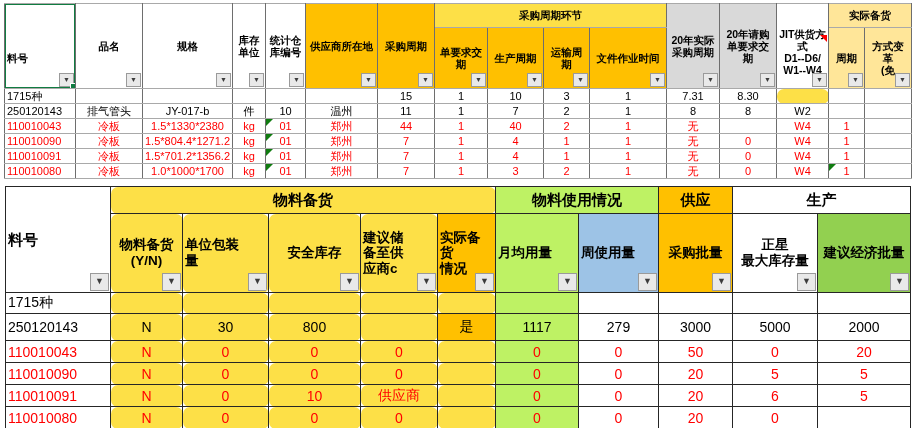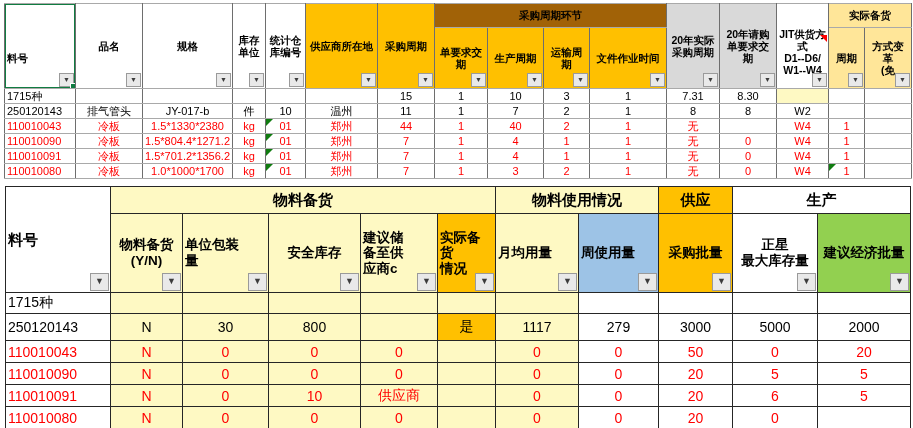--- a/index.html
+++ b/index.html
@@ -17,25 +17,25 @@
   .t1 tr.dr{height:15px;line-height:13px;}
   
   .t2{left:5px;top:186px;font-size:14px;}
   .t2 th{font-size:13.5px;}
   .t2 th,.t2 td{border:1px solid #262626;}
   .t2 tr.gh{height:27px;}
   .t2 tr.gh th{font-size:15px;}
   .t2 tr.lh{height:79px;}
   
   .org{background:#FFC000;}
-  .cream{background:#a16207;margin-left:16px;}
+  .cream{background:#fde047;margin-left:16px;}
   .tan{background:#FFE699;}
   .gray{background:#D9D9D9;}
-  .yel{background:#fef9c3;}
-  .lgr{background:#fef9c3;}
+  .yel{background:#fde047;border-radius:7px;}
+  .lgr{background:#bef264;}
   .blu{background:#9DC3E6;}
   .grn{background:#92D050;}
   .redrow td{color:#FF0000;}
   .L{text-align:left;}
   .b{font-weight:normal;}
   
   .flt{position:absolute;right:1px;bottom:1px;width:13px;height:12px;background:#E9E9E9;
        border:1px solid #9a9a9a;color:#3c3c3c;font-size:7px;line-height:11px;text-align:center;
        font-weight:normal;white-space:nowrap;}
   .t2 .flt{width:17px;height:16px;font-size:9px;line-height:15px;}

